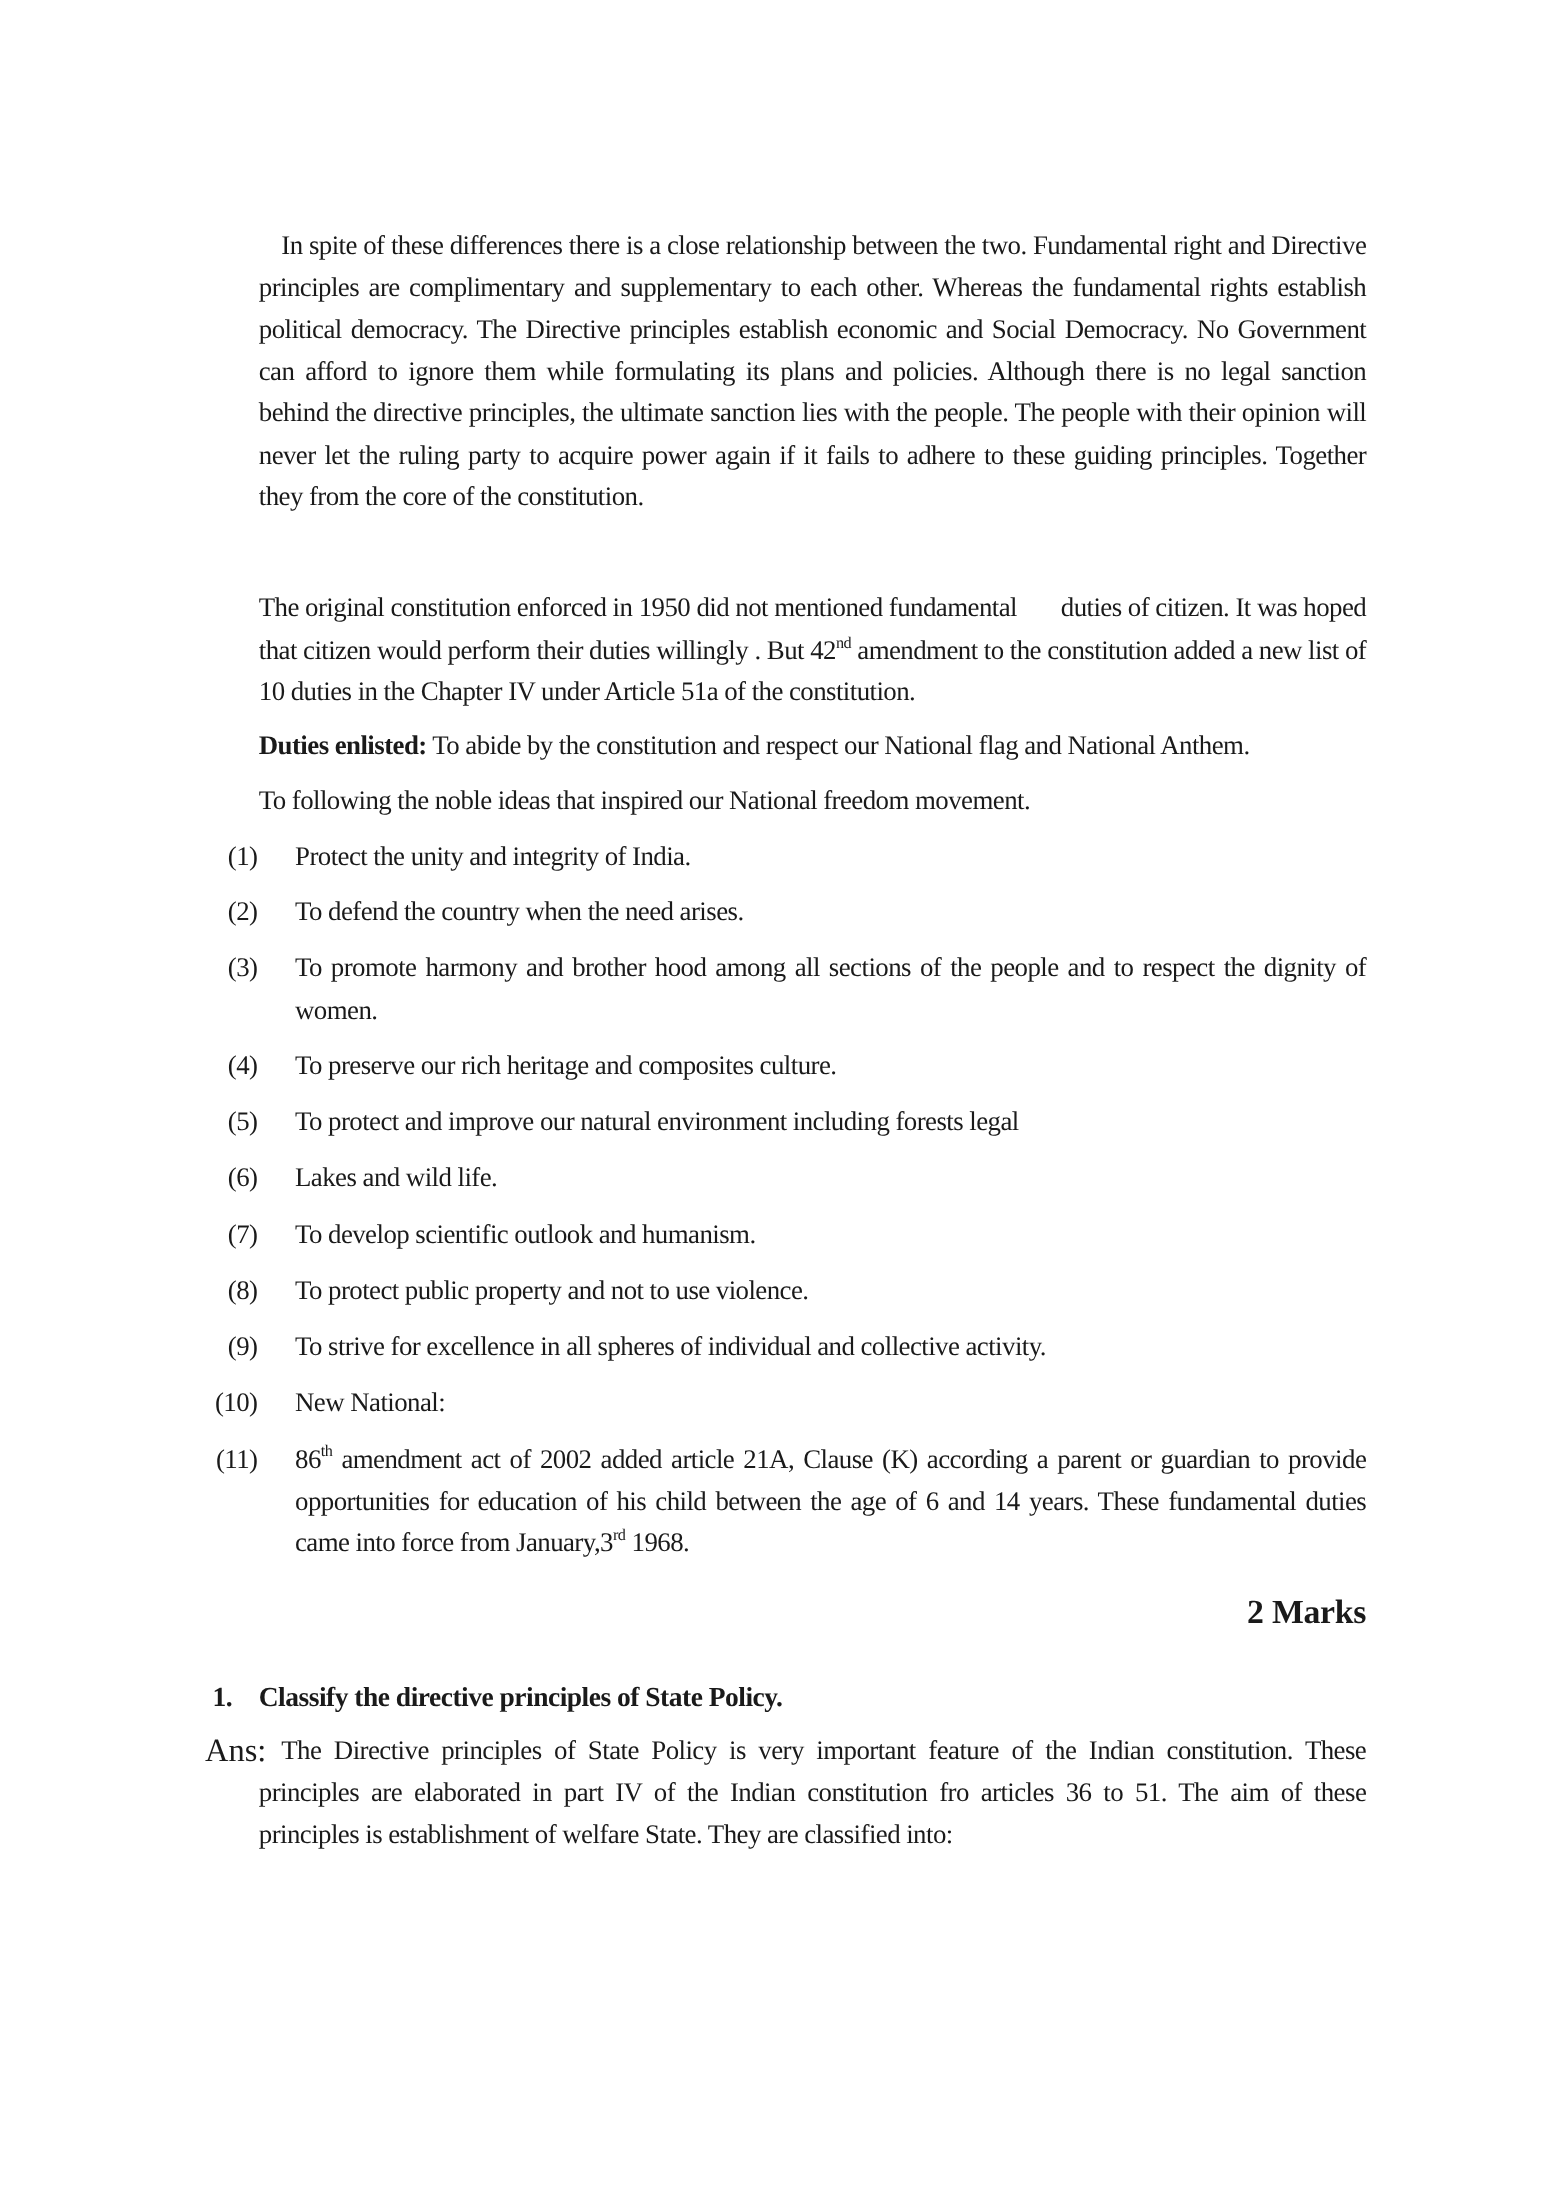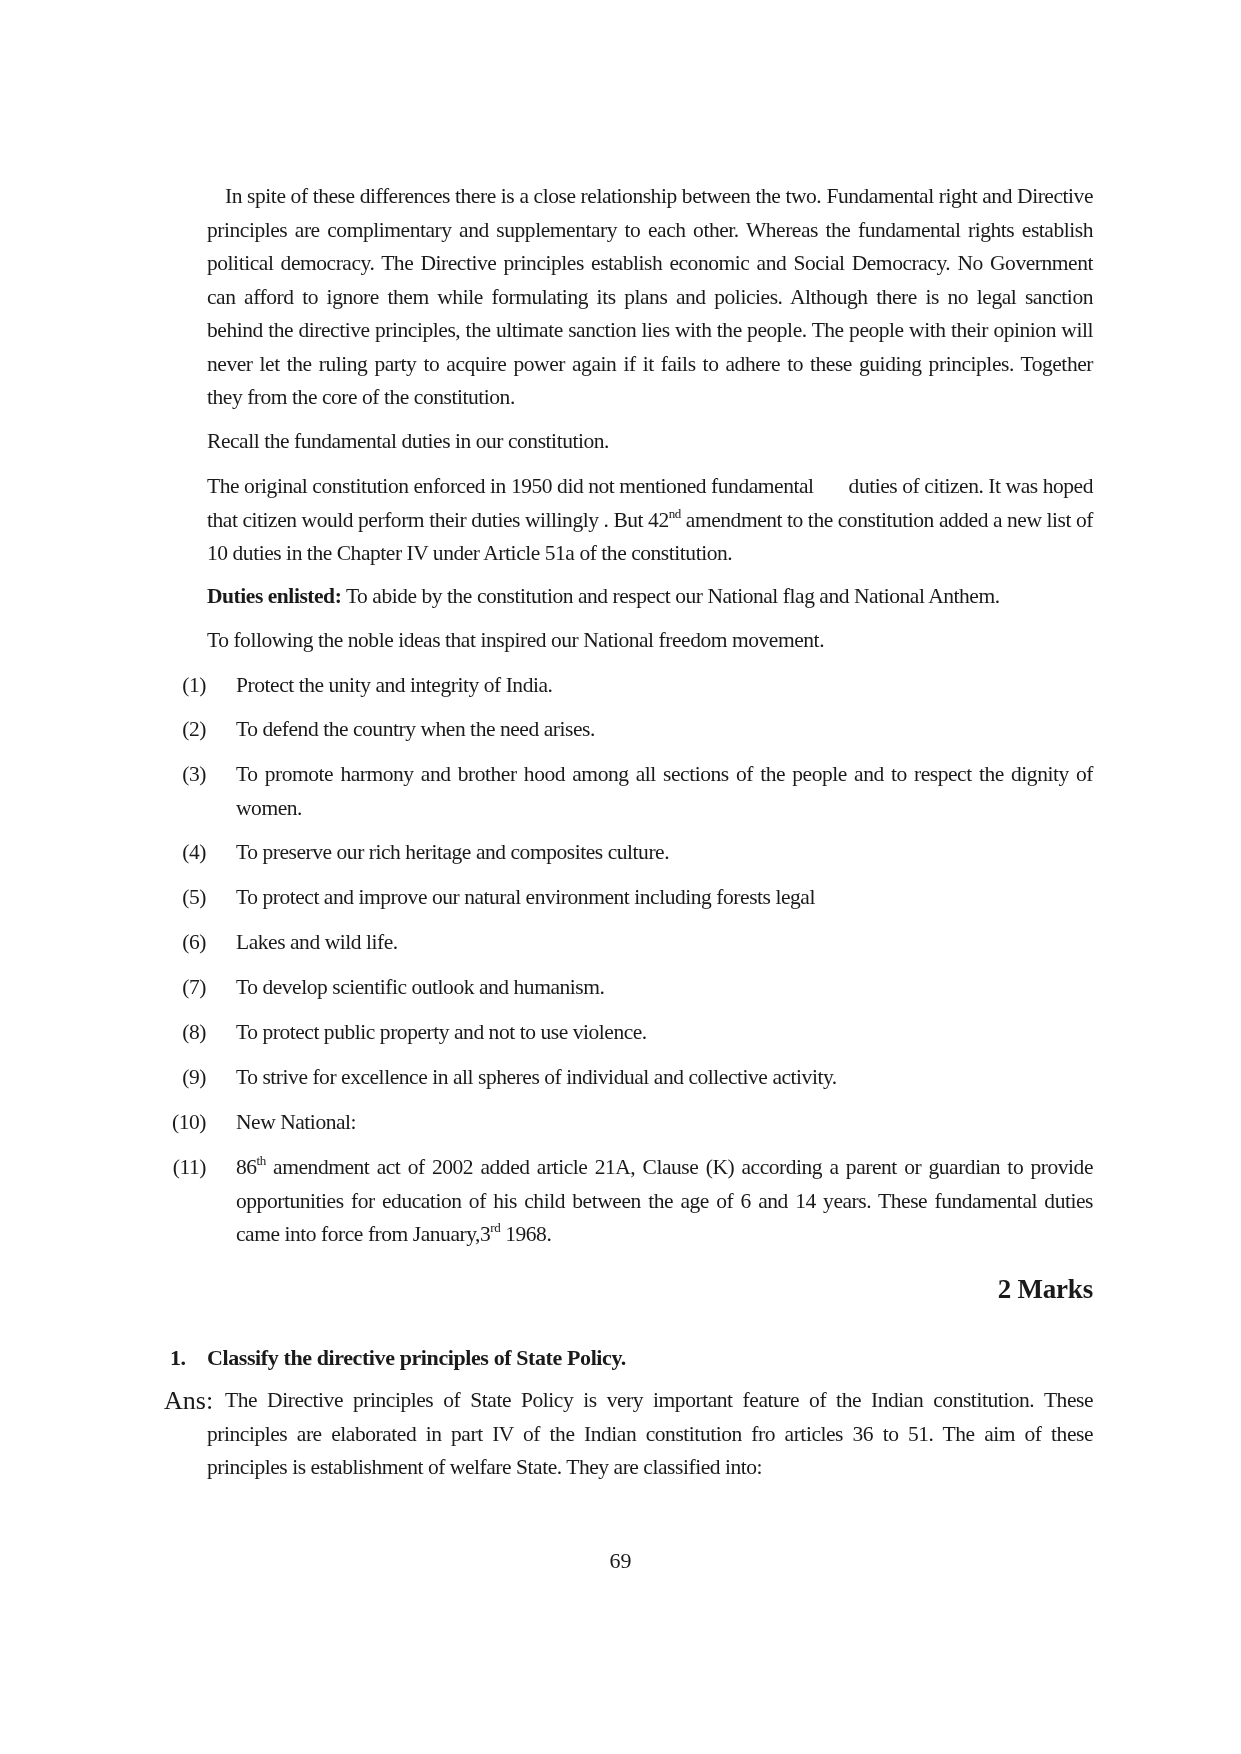--- a/index.html
+++ b/index.html
@@ -23,21 +23,20 @@
   .ans-label { position: absolute; left: 164px; top: 1384px; font-size: 26px; line-height: 33.5px; }
   .pagenum { position: absolute; left: 0; width: 1241px; top: 1548px; text-align: center; font-size: 22px; }
 </style>
 </head>
 <body>
 
 <div class="page">
 
   <p class="para indent" style="top:180px;">In spite of these differences there is a close relationship between the two. Fundamental right and Directive principles are complimentary and supplementary to each other. Whereas the fundamental rights establish political democracy. The Directive principles establish economic and Social Democracy. No Government can afford to ignore them while formulating its plans and policies. Although there is no legal sanction behind the directive principles, the ultimate sanction lies with the people.  The people with their opinion will never let the ruling party to acquire power again if it fails to adhere to these guiding principles. Together they from the core of the constitution.</p>
 
-  <p class="single" style="top:425px;">Recall the fundamental duties in our constitution.</p>
 
   <p class="para" style="top:470px;"><span>The original constitution enforced in 1950 did not mentioned fundamental &nbsp;&nbsp;&nbsp;&nbsp;&nbsp;&nbsp;duties of citizen.  It was hoped that citizen would perform their duties willingly . But 42</span><sup>nd</sup><span> amendment to the constitution added a new list of 10 duties in the Chapter IV under Article 51a of the constitution.</span></p>
 
   <p class="single" style="top:624px;">To following the noble ideas that inspired our National freedom movement.</p>
 
   <p class="single" style="top:580px;"><span class="bold">Duties enlisted:</span><span> To abide by the constitution and respect our National flag and National Anthem.</span></p>
 
   <div>
     <div class="li" style="top:669px;">
         <span class="num">(1)</span>
@@ -90,14 +89,13 @@
   </div>
 
   <div class="q">
     <span class="qnum">1.</span>
     <span class="qtxt">Classify the directive principles of State Policy.</span>
   </div>
 
   <span class="ans-label">Ans:</span>
   <p class="para indent" style="top:1384px;">The Directive principles of State Policy is very important feature of the Indian constitution. These principles are elaborated in part IV of the Indian constitution fro articles 36 to 51.  The aim of these principles is establishment of welfare State. They are classified into:</p>
 
-  <div class="pagenum">69</div>
 </div>
 
 </body></html>

